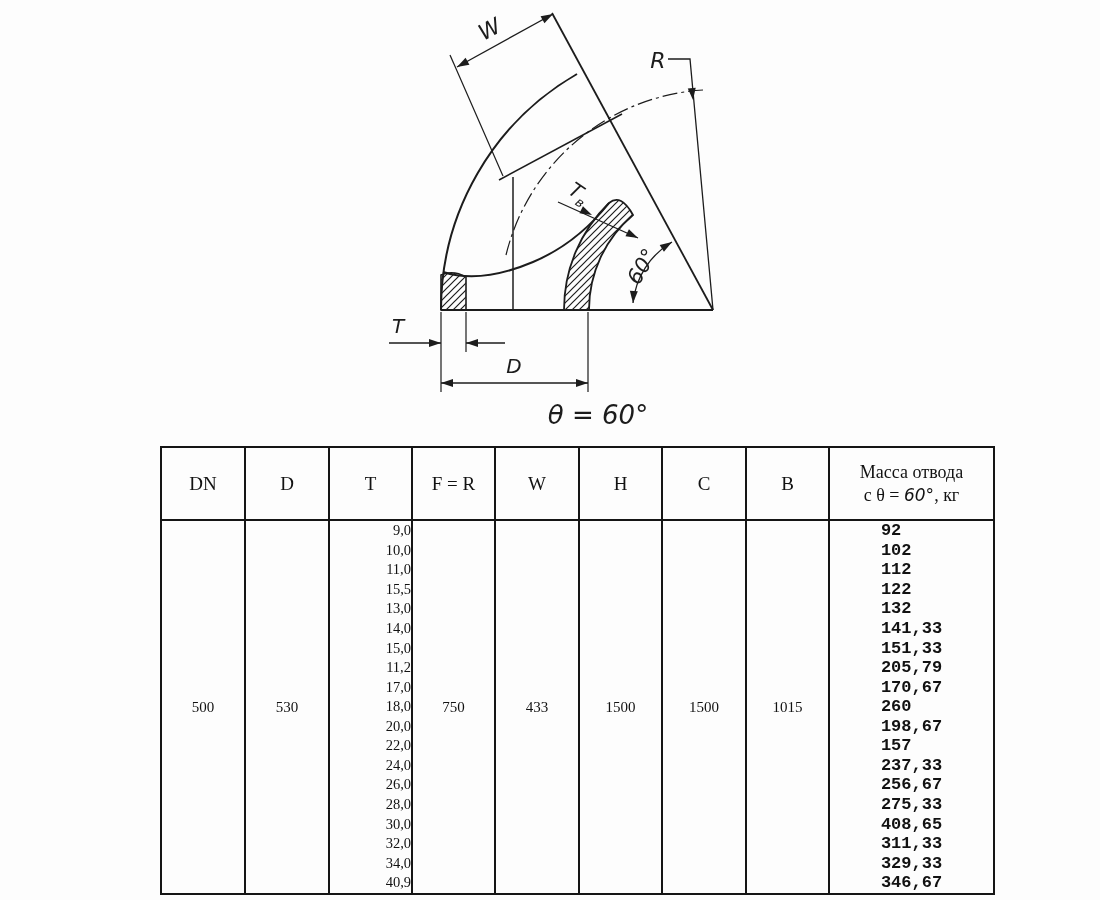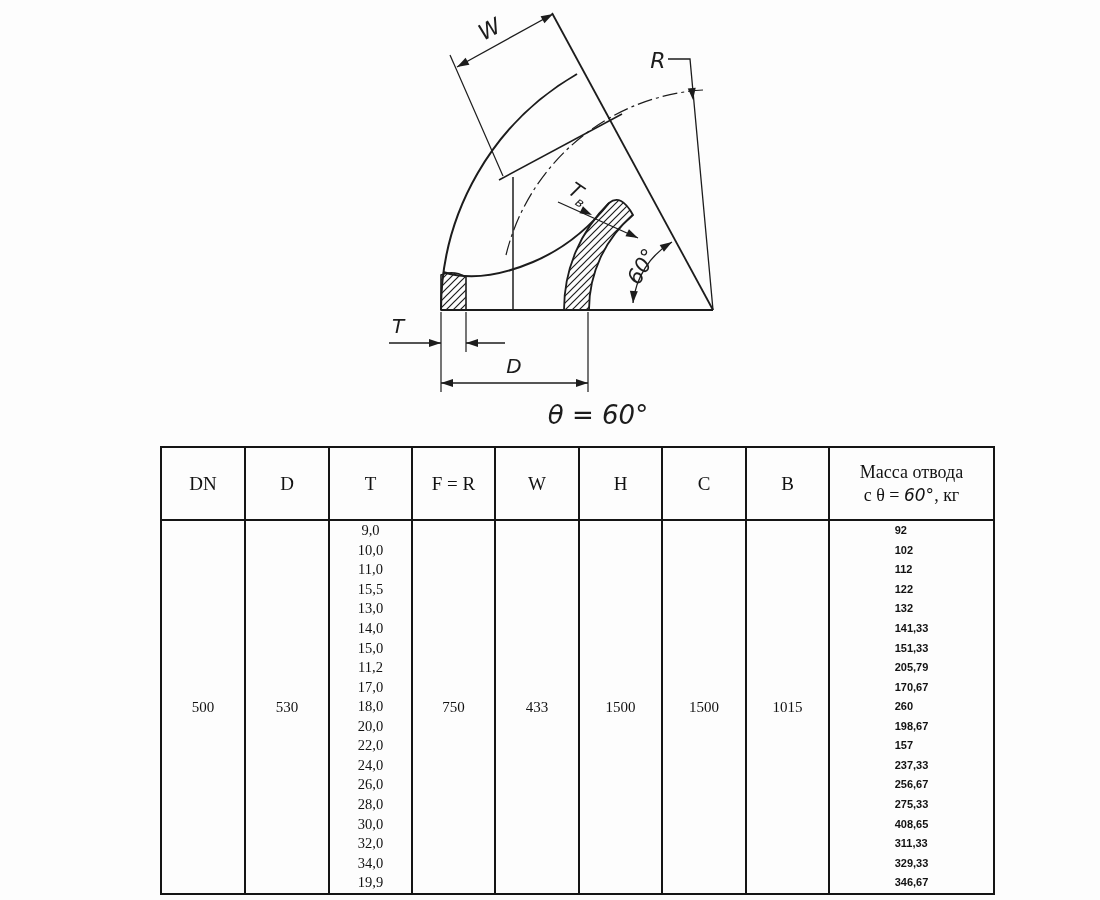--- a/index.html
+++ b/index.html
@@ -10,24 +10,24 @@
   .lbl{font-family:"DejaVu Sans",sans-serif;font-style:italic;}
   
   #dim-table{position:absolute;left:122px;top:446px;width:833px;height:445px;
              border-collapse:collapse;table-layout:fixed;margin-left:38px;}
   #dim-table td{border:2px solid #151515;text-align:center;vertical-align:middle;
                 padding:0;font-size:15px;color:#121212;}
   #dim-table tr.hdr td{height:71px;font-size:19px;}
   #dim-table tr.body td{height:372px;}
   .mass-hdr{line-height:23px;font-size:18px;}
   .theta-it{font-family:"DejaVu Sans",sans-serif;font-style:italic;font-size:17px;}
-  .lines div{height:19.55px;line-height:19.55px;font-size:14.5px;}
+  .lines div{height:19.55px;line-height:19.55px;font-size:14.5px;text-align:right;}
   .mass-block{width:max-content;margin:0 auto;text-align:left;
               font-family:"Liberation Sans",sans-serif;font-weight:bold;}
-  .mass-block div{height:19.55px;line-height:19.55px;font-size:11px;}
+  .mass-block div{height:19.55px;line-height:19.55px;font-size:17px;font-family:Liberation Mono, monospace;}
 </style>
 </head>
 <body>
 
 <div id="stage">
 
   
   <svg width="1100" height="446" viewBox="0 0 1100 446">
     <defs>
       <pattern id="hatch" patternUnits="userSpaceOnUse" width="7" height="7">
@@ -130,21 +130,21 @@
               <div>17,0</div>
               <div>18,0</div>
               <div>20,0</div>
               <div>22,0</div>
               <div>24,0</div>
               <div>26,0</div>
               <div>28,0</div>
               <div>30,0</div>
               <div>32,0</div>
               <div>34,0</div>
-              <div>19,9</div>
+              <div>40,9</div>
             </div>
       </td>
       <td>750</td>
       <td>433</td>
       <td>1500</td>
       <td>1500</td>
       <td>1015</td>
       <td>
         <div class="mass-block" id="mass-col">
               <div>92</div>

